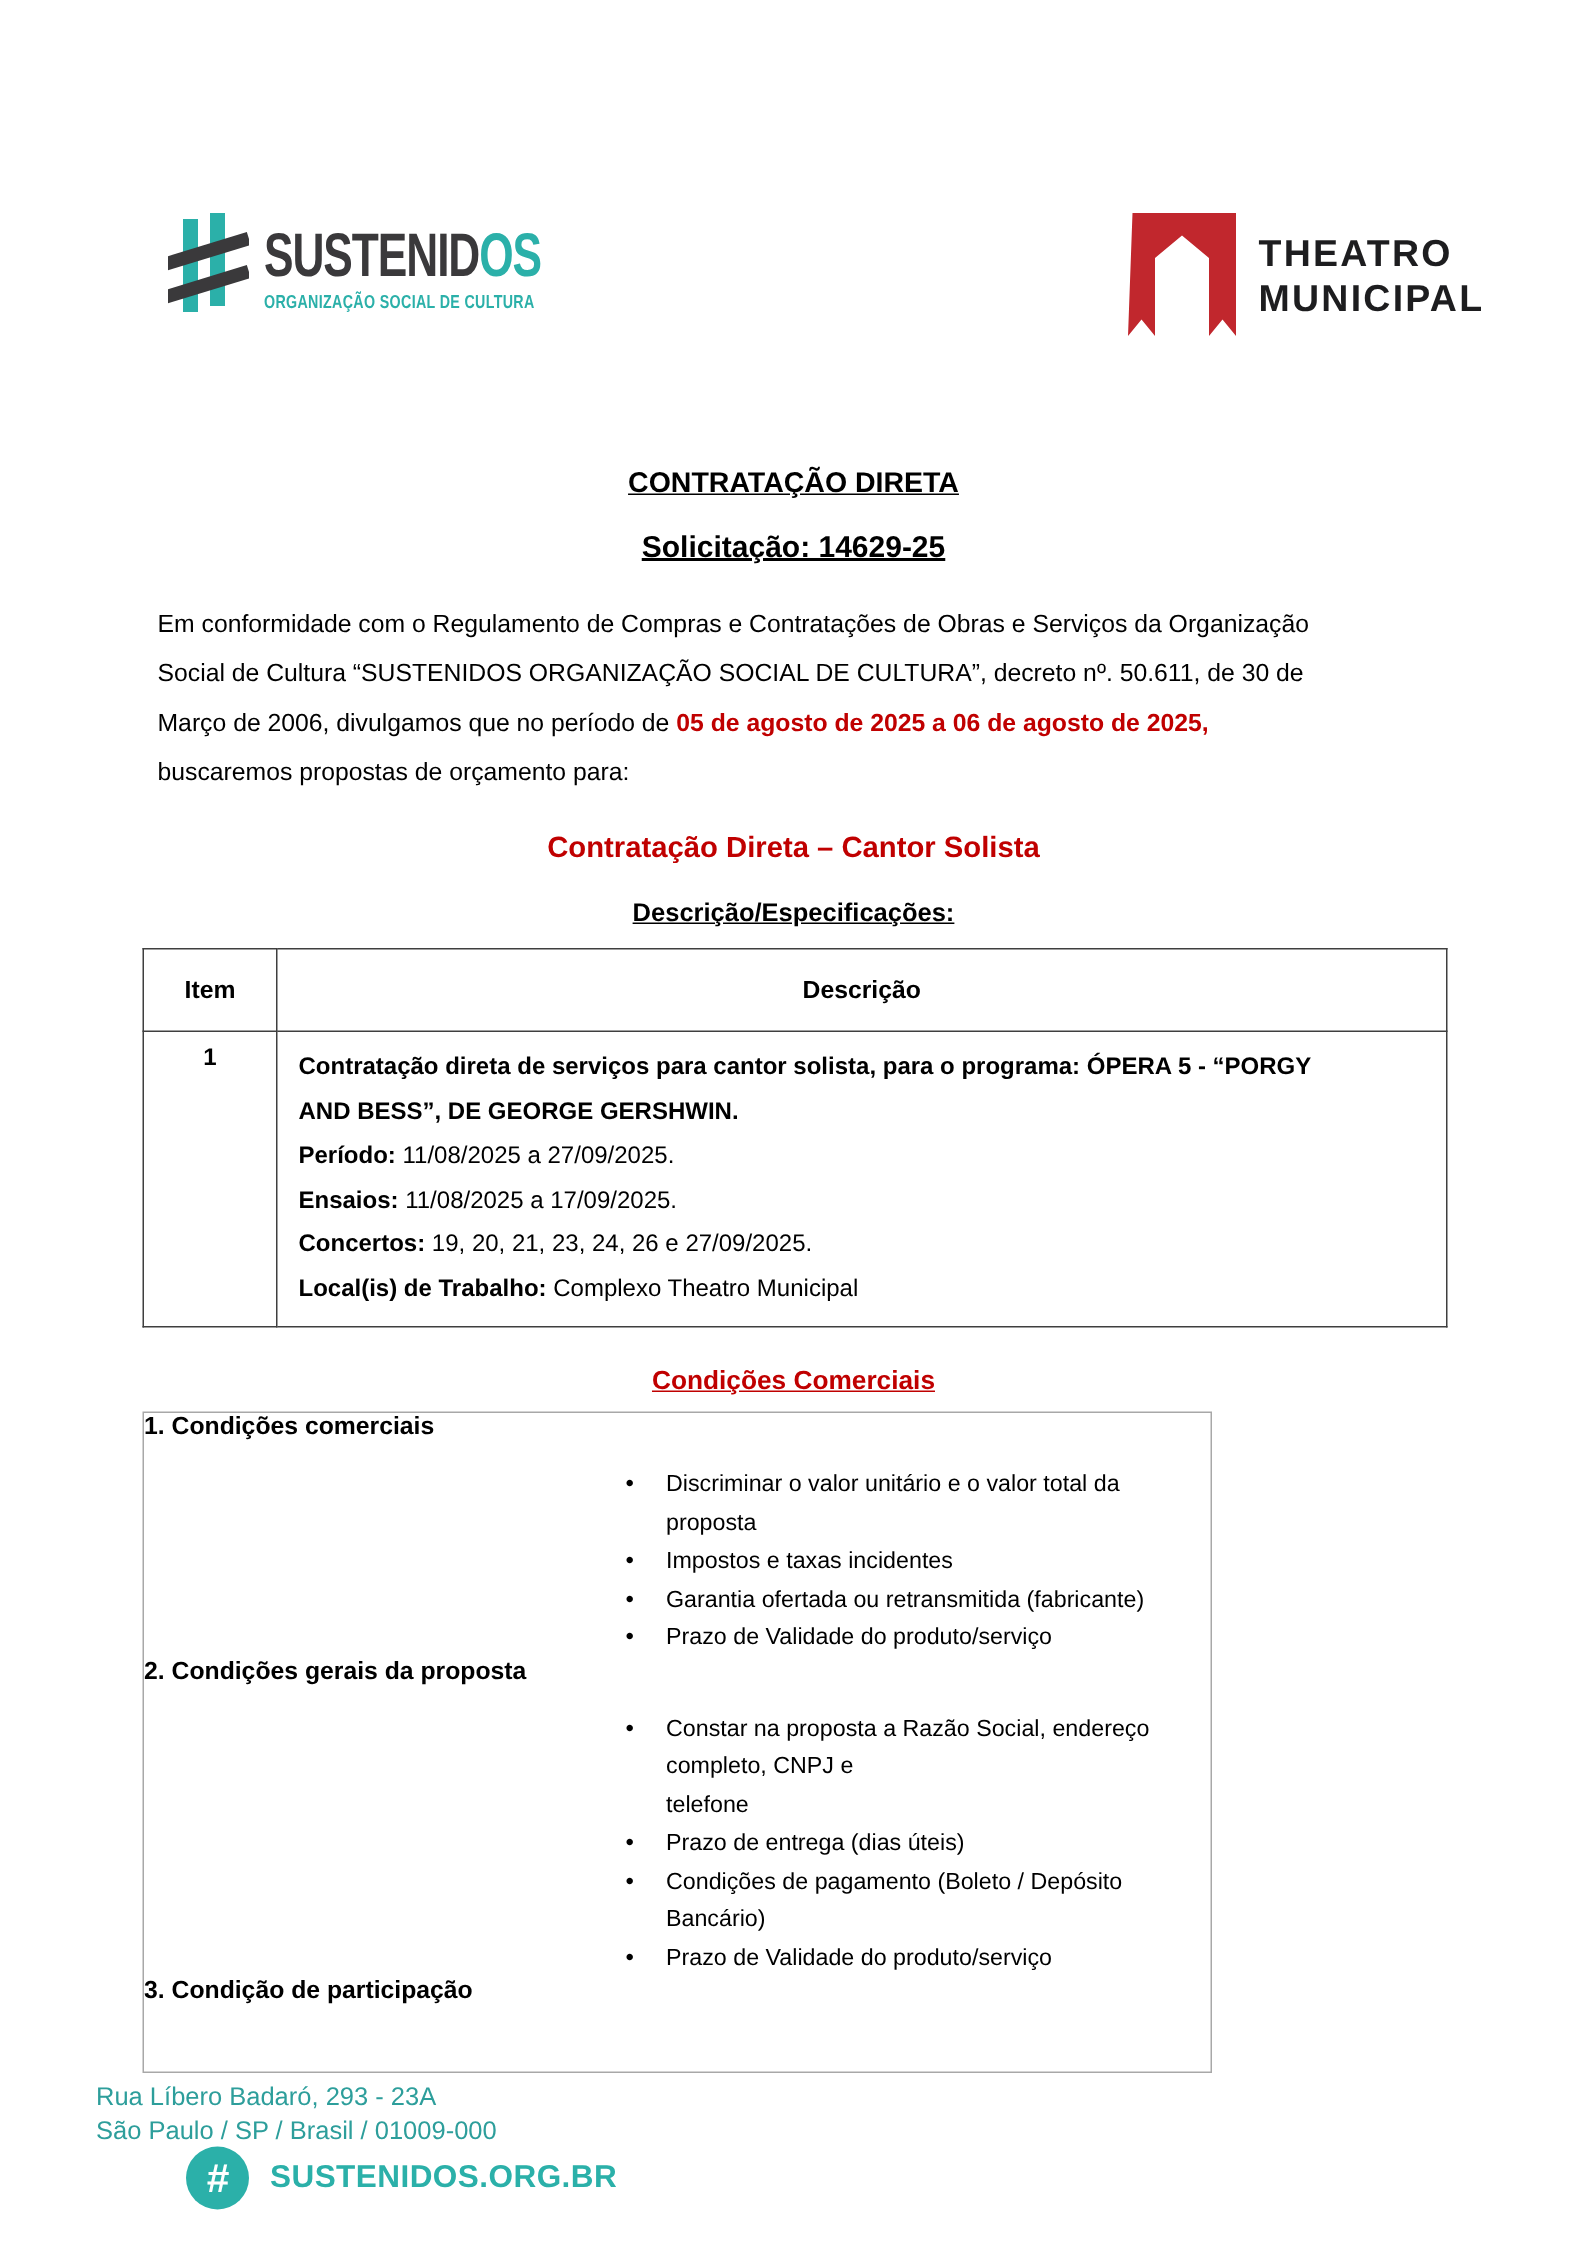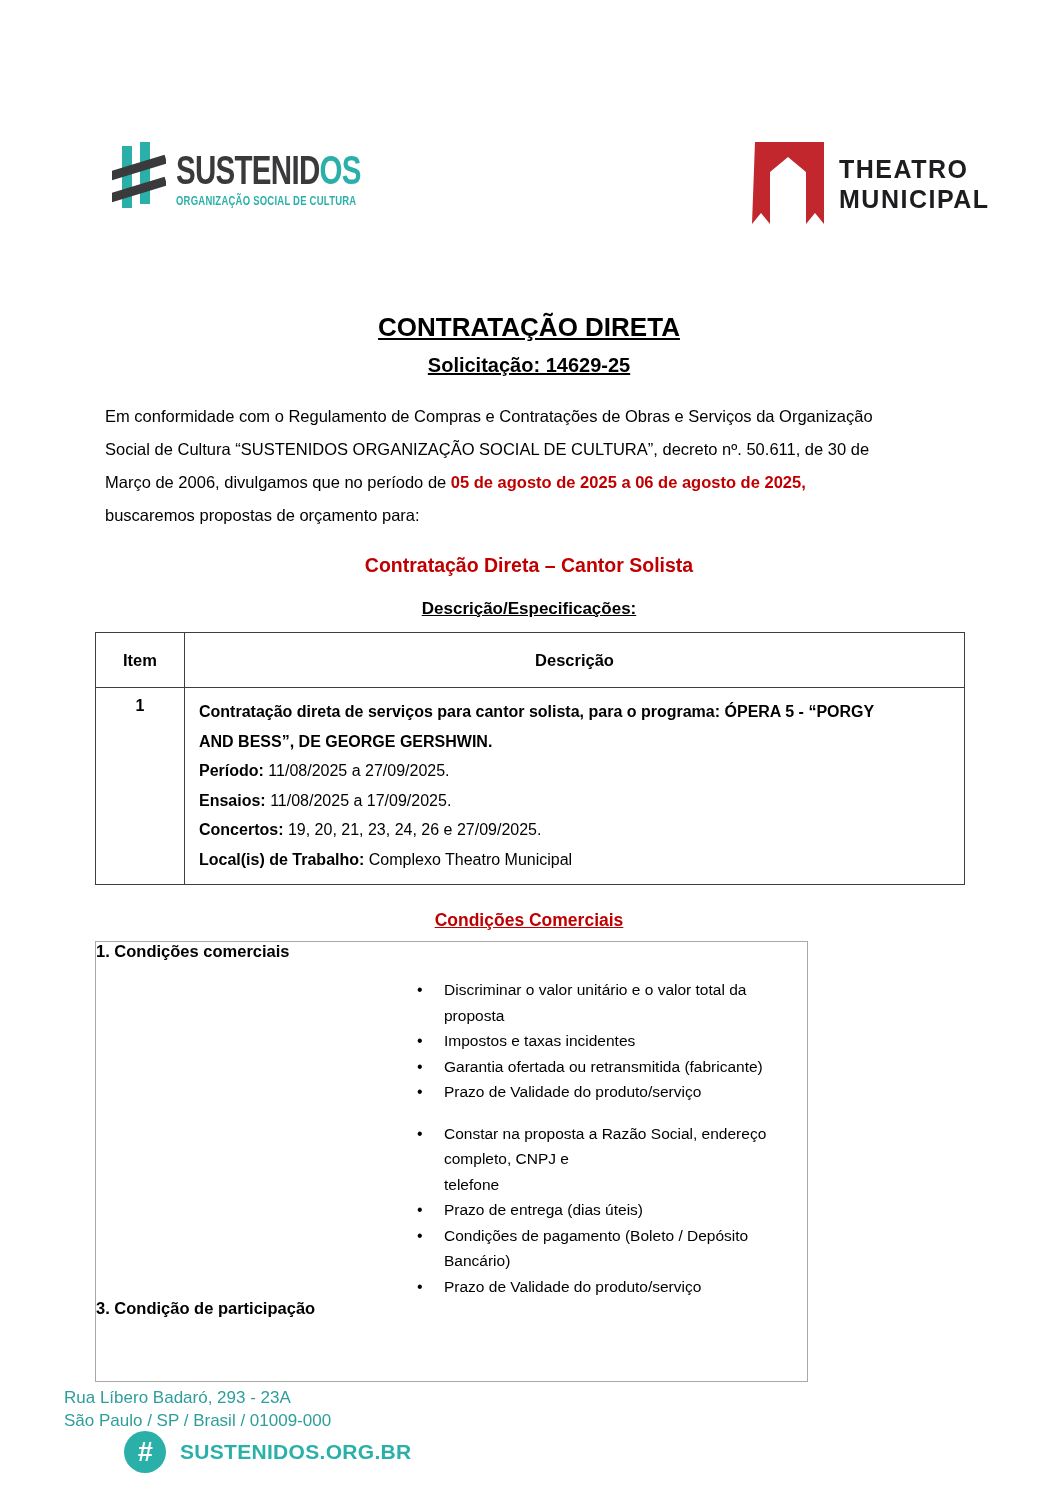--- a/index.html
+++ b/index.html
@@ -18,21 +18,21 @@
   .sus-sub { font-size:12.5px; font-weight:bold; color:var(--teal,#2BB0A9);
              transform:scaleX(0.76); transform-origin:0 0; letter-spacing:0.3px;
              margin-top:3px; white-space:nowrap; }
 
   .logo-thm { position:absolute; left:751px; top:97px; display:flex; }
   .thm-text { margin-left:14px; padding-top:13px; font-weight:bold; font-size:25px;
               letter-spacing:1.5px; color:#1D1D1F; line-height:30px; white-space:nowrap; }
 
   
   .doc-title { position:absolute; top:268px; left:0; width:100%; text-align:center;
-               font-size:26px; font-weight:bold; text-decoration:underline; }
+               font-size:19px; font-weight:bold; text-decoration:underline; }
   .doc-subtitle { position:absolute; top:310px; left:0; width:100%; text-align:center;
                   font-size:20px; font-weight:bold; text-decoration:underline; }
 
   
   .intro { position:absolute; left:105px; top:356px; width:862px; margin:0;
            font-size:16.5px; line-height:33px; white-space:pre-line; }
   .red-bold { color:var(--red_text,#C00000); font-weight:bold; }
 
   .red-heading { position:absolute; top:510px; left:0; width:100%; text-align:center;
                  color:var(--red_text,#C00000); font-weight:bold; font-size:19.5px; }
@@ -141,20 +141,21 @@
 
   <div class="cond-box">
     <h3 class="h-1">1. Condições comerciais</h3>
     <ul>
       <li>Discriminar o valor unitário e o valor total da proposta</li>
       <li>Impostos e taxas incidentes</li>
       <li>Garantia ofertada ou retransmitida (fabricante)</li>
       <li>Prazo de Validade do produto/serviço</li>
     </ul>
 
+    <h3 class="h-2">2. Condições gerais da proposta</h3>
     <ul>
       <li>Constar na proposta a Razão Social, endereço completo, CNPJ e
 telefone</li>
       <li>Prazo de entrega (dias úteis)</li>
       <li>Condições de pagamento (Boleto / Depósito Bancário)</li>
       <li>Prazo de Validade do produto/serviço</li>
     </ul>
 
     <h3 class="h-3">3. Condição de participação</h3>
   </div>

